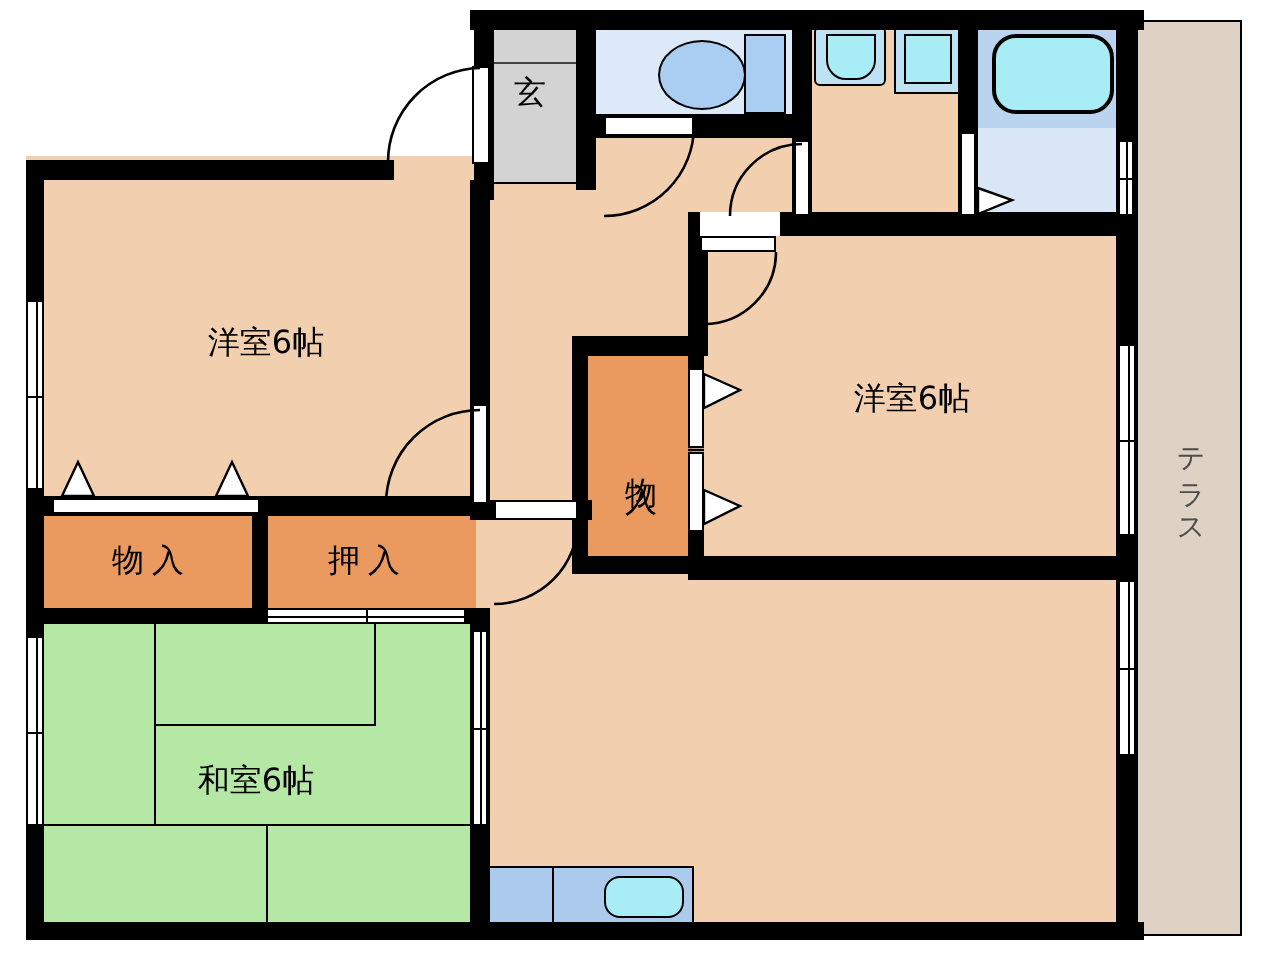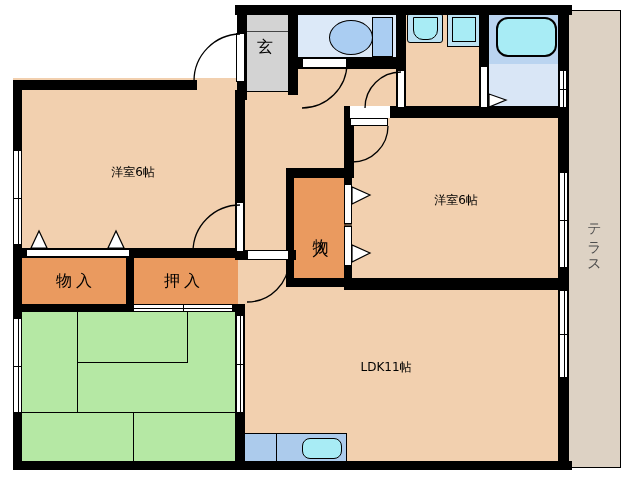--- a/index.html
+++ b/index.html
@@ -11,21 +11,21 @@
   .wall { position:absolute; background:#000; }
   .tl   { position:absolute; background:#000; }
   .win  { position:absolute; background:#fff; border:1px solid #000; box-sizing:border-box; }
   .win.v::before { content:""; position:absolute; left:50%; top:0; bottom:0; width:1px; background:#000; }
   .win.v::after  { content:""; position:absolute; top:50%; left:-1px; right:-1px; height:1px; background:#000; }
   .win.h::before { content:""; position:absolute; top:50%; left:0; right:0; height:1px; background:#000; }
   .win.h::after  { content:""; position:absolute; left:50%; top:-1px; bottom:-1px; width:1px; background:#000; }
   .leaf { position:absolute; background:#fff; border:1px solid #000; box-sizing:border-box; }
   .gapw { position:absolute; background:#fff; }
   .lbl  { position:absolute; transform:translate(-50%,-50%); color:#000;
-          font-size:12px; white-space:nowrap; }
+          font-size:16px; white-space:nowrap; }
   .lbl.small { font-size:16px; letter-spacing:4px; }
   .lbl.vert  { writing-mode:vertical-rl; transform:translate(-50%,-50%); letter-spacing:2px; }
   .fix  { position:absolute; box-sizing:border-box; border:2px solid #000; }
   svg.overlay { position:absolute; left:0; top:0; z-index:6; pointer-events:none; }
   .z1{z-index:1}.z2{z-index:2}.z3{z-index:3}.z4{z-index:4}.z5{z-index:5}.z7{z-index:7}
 </style>
 </head>
 <body>
 
 <div id="plan">
@@ -121,20 +121,20 @@
     <polygon points="489,94 489,107 506,100" fill="#fff" stroke="#000" stroke-width="1.2"></polygon>
     <polygon points="352,187 352,204 370,195" fill="#fff" stroke="#000" stroke-width="1.2"></polygon>
     <polygon points="352,245 352,262 370,253" fill="#fff" stroke="#000" stroke-width="1.2"></polygon>
     <line x1="344" y1="225" x2="352" y2="225" stroke="#000" stroke-width="1.2"></line>
     <polygon points="31,248 47,248 39,231" fill="#fff" stroke="#000" stroke-width="1.2"></polygon>
     <polygon points="108,248 124,248 116,231" fill="#fff" stroke="#000" stroke-width="1.2"></polygon>
   </svg>
 
   <div class="lbl z7" style="left:133px; top:172px;">洋室6帖</div>
   <div class="lbl z7" style="left:456px; top:200px;">洋室6帖</div>
-  <div class="lbl z7" style="left:386px; top:367px;">LDK11帖</div>
+  <div class="lbl z7" style="left:128px; top:391px;">和室6帖</div>
   <div class="lbl small z7" style="left:76px; top:281px;">物入</div>
   <div class="lbl small z7" style="left:184px; top:281px;">押入</div>
   <div class="lbl vert z7" style="left:320px; top:228px; font-size:16px;">物入</div>
   <div class="lbl z7" style="left:265px; top:47px; font-size:16px;">玄</div>
   <div class="lbl vert z7" style="left:595px; top:241px; font-size:14px; color:#4d4d4d;">テラス</div>
 
 </div>
 
 </body></html>

